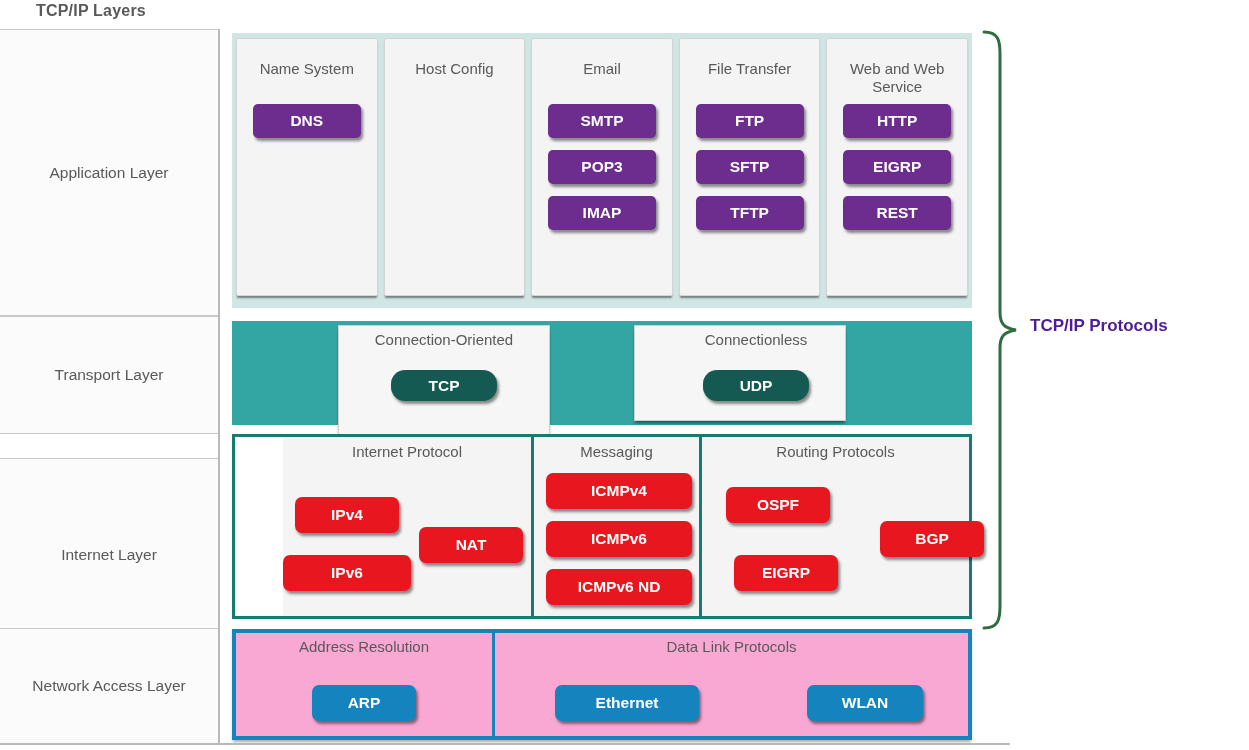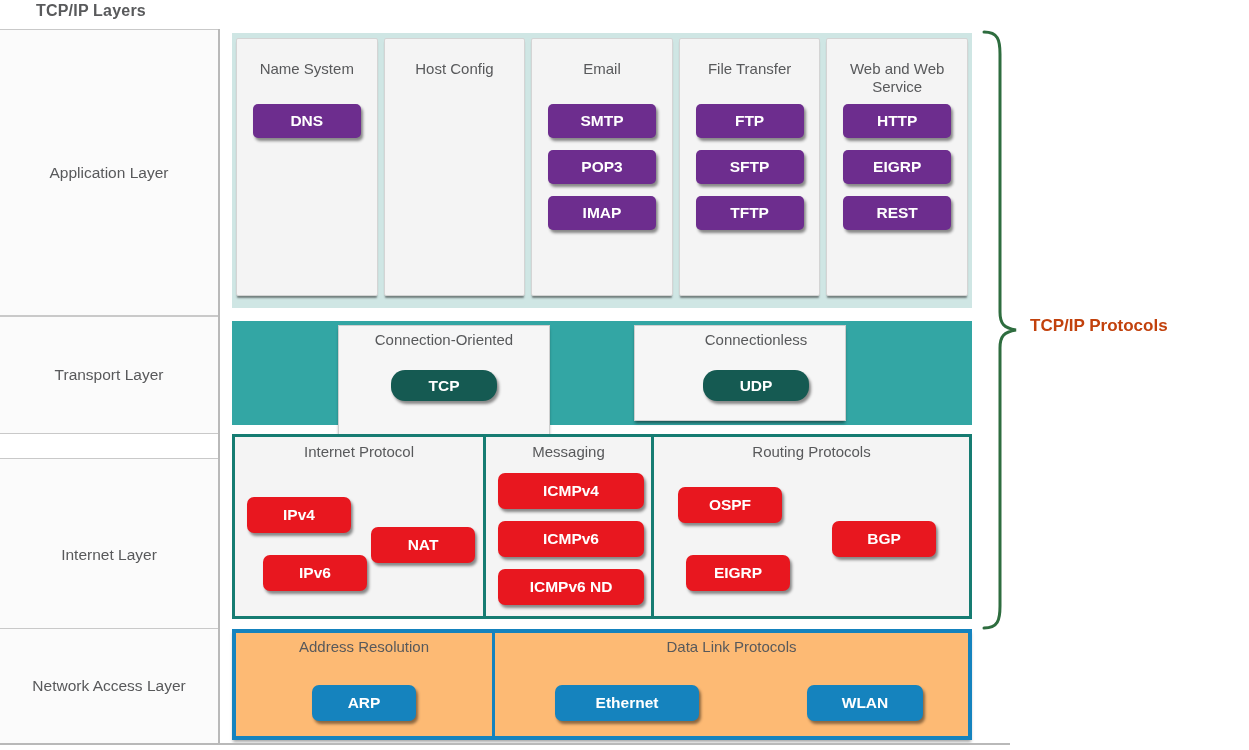--- a/index.html
+++ b/index.html
@@ -65,21 +65,21 @@
     width: 40px;
     height: 600px;
   }
   .bracket svg { display:block; }
   .bracket-label {
     position: absolute;
     left: 1030px;
     top: 316px;
     font-size: 17px;
     font-weight: bold;
-    color: #c2410c;
+    color: #4c1d95;
     white-space: nowrap;
   }
 
   
   .app-band {
     position: absolute;
     left: 232px;
     top: 33px;
     width: 740px;
     height: 275px;
@@ -184,21 +184,21 @@
     background: #ffffff;
     display: flex;
   }
   .inet-col {
     position: relative;
     background: #f4f4f4;
     box-sizing: border-box;
     height: 100%;
   }
   .inet-col + .inet-col { border-left: 3px solid #167c72; }
-  .inet-col.ip   { width: 248px; }
+  .inet-col.ip   { width: 248px; margin-left: 48px; }
   .inet-col.msg  { width: 168px; }
   .inet-col.rt   { flex: 1 1 auto; }
   .inet-title {
     font-size: 15px;
     color: #58595b;
     text-align: center;
     padding-top: 6px;
   }
   .abs-pill { position: absolute; }
 
@@ -212,21 +212,21 @@
     border: 4px solid #1583be;
     box-sizing: border-box;
     background: #f4f4f4;
     display: flex;
     box-shadow: 0 3px 3px -1px rgba(0,0,0,.35);
   }
   .na-col {
     position: relative;
     box-sizing: border-box;
     height: 100%;
-    background: #fdba74;
+    background: #f9a8d4;
   }
   .na-col + .na-col { border-left: 3px solid #1583be; }
   .na-col.ar  { width: 256px; }
   .na-col.dl  { flex: 1 1 auto; }
   .na-title {
     font-size: 15px;
     color: #58595b;
     text-align: center;
     padding-top: 5px;
   }
@@ -317,21 +317,21 @@
     <div class="tp-title">Connectionless</div>
     <div class="pill pill-teal pill-transport">UDP</div>
   </div>
 
   <div class="inet-band">
 
     <div class="inet-col ip">
       <div class="inet-title">Internet Protocol</div>
       <div class="pill pill-red abs-pill" style="left:12px; top:60px; width:104px; height:36px;">IPv4</div>
       <div class="pill pill-red abs-pill" style="left:136px; top:90px; width:104px; height:36px;">NAT</div>
-      <div class="pill pill-red abs-pill" style="left:28px; top:118px; width:104px; height:36px;">IPv6</div>
+      <div class="pill pill-red abs-pill" style="left:0; top:118px; width:128px; height:36px;">IPv6</div>
     </div>
 
     <div class="inet-col msg">
       <div class="inet-title">Messaging</div>
       <div class="pill pill-red abs-pill" style="left:12px; top:36px; width:146px; height:36px;">ICMPv4</div>
       <div class="pill pill-red abs-pill" style="left:12px; top:84px; width:146px; height:36px;">ICMPv6</div>
       <div class="pill pill-red abs-pill" style="left:12px; top:132px; width:146px; height:36px;">ICMPv6 ND</div>
     </div>
 
     <div class="inet-col rt">

